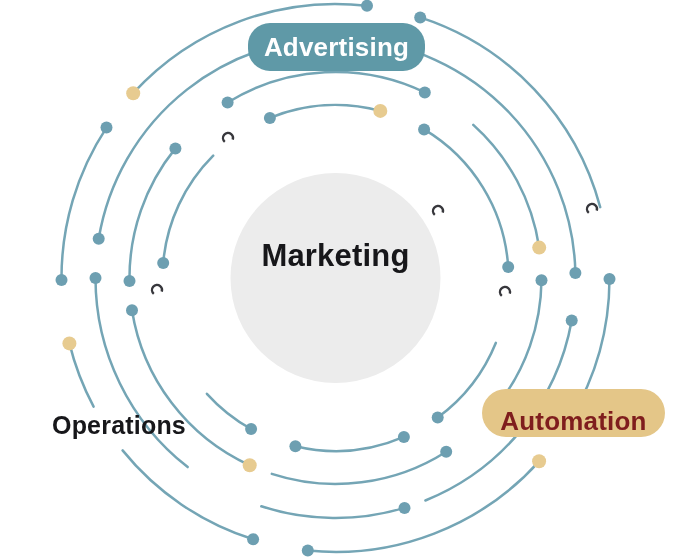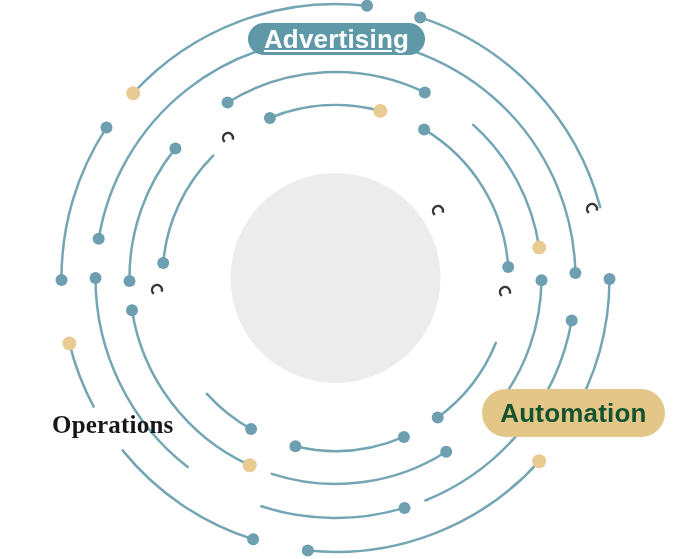--- a/index.html
+++ b/index.html
@@ -10,25 +10,25 @@
     font-family:"Liberation Sans", sans-serif;
     overflow:hidden;
   }
   #orbits{position:absolute;left:0;top:0;}
   .pill{
     position:absolute;
     display:flex;align-items:center;justify-content:center;
     color:#ffffff;font-weight:bold;font-size:26px;
     letter-spacing:0.2px;
   }
-  #advertising-pill{left:248px;top:23px;width:177px;height:32px;border-radius:22px;text-decoration:underline;}
+  #advertising-pill{left:248px;top:23px;width:177px;height:48px;border-radius:22px;}
   #automation-pill{left:482px;top:389px;width:183px;height:48px;border-radius:24px;}
   #operations-label{
     position:absolute;left:52px;top:411px;
-    font-weight:bold;font-size:25px;color:#17171a;letter-spacing:0.2px;font-family:Liberation Serif, serif;
+    font-weight:bold;font-size:25px;color:#17171a;letter-spacing:0.2px;
   }
   #center-title{
     position:absolute;left:225px;top:234px;width:221px;
     text-align:center;font-weight:bold;font-size:31px;line-height:44px;
     color:#17171a;letter-spacing:0.2px;
   }
 </style>
 </head>
 <body>
 
@@ -93,27 +93,28 @@
       <circle cx="61.5" cy="279.9" r="6" fill="#6d9fb1"></circle>
       <circle cx="69.4" cy="343.4" r="7" fill="#e7cb90"></circle>
       <circle cx="253.1" cy="539.3" r="6" fill="#6d9fb1"></circle>
       <circle cx="307.8" cy="550.6" r="6" fill="#6d9fb1"></circle>
       <circle cx="539.1" cy="461.3" r="7" fill="#e7cb90"></circle>
       <circle cx="609.5" cy="279.0" r="6" fill="#6d9fb1"></circle>
       <circle cx="335.5" cy="278" r="105" fill="#ececec"></circle>
     </svg>
 
   <div id="center-title" style="color: rgb(23, 23, 26);">
+    <div>Marketing</div>
   </div>
 
   <div class="pill" id="advertising-pill" style="background: rgb(95, 153, 167); color: rgb(255, 255, 255);">
     <span>Advertising</span>
   </div>
 
-  <div class="pill" id="automation-pill" style="background: rgb(228, 198, 136); color: #14532d;">
+  <div class="pill" id="automation-pill" style="background: rgb(228, 198, 136); color: #7f1d1d; align-items: flex-end;">
     <span>Automation</span>
   </div>
 
   <div id="operations-label" style="color: rgb(23, 23, 26);">
     <span>Operations</span>
   </div>
 
 </div>
 
 </body></html>

